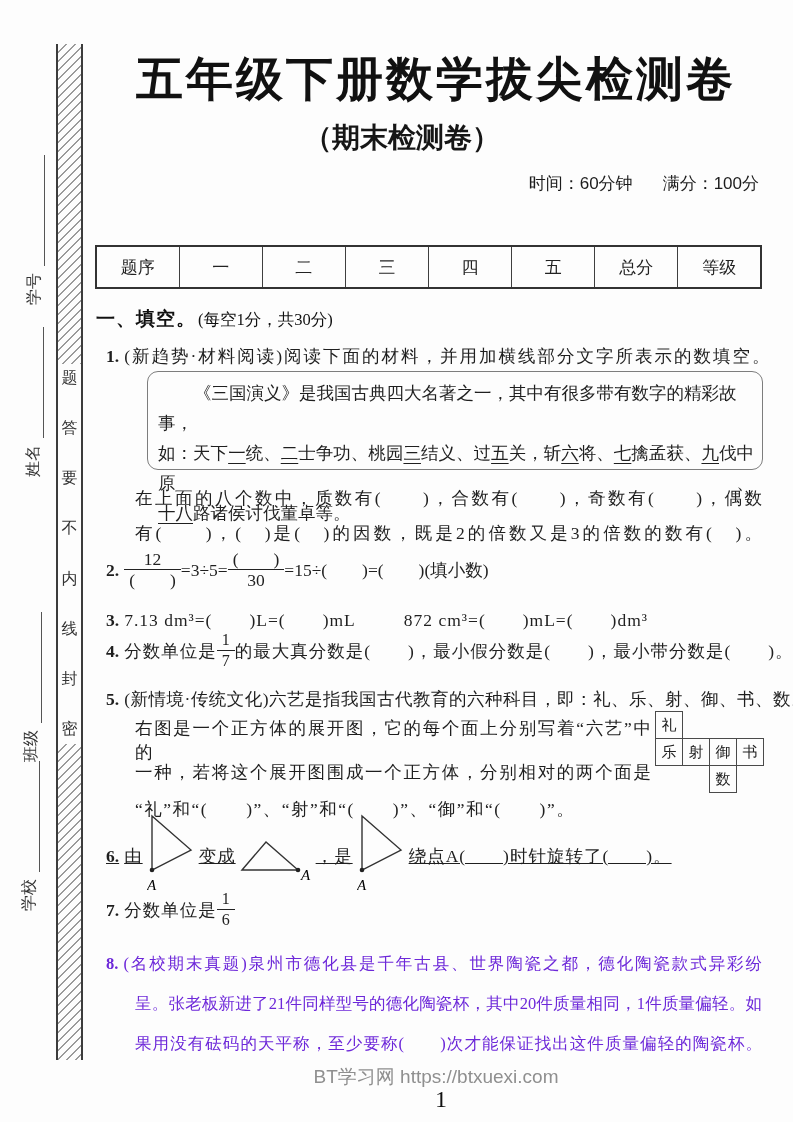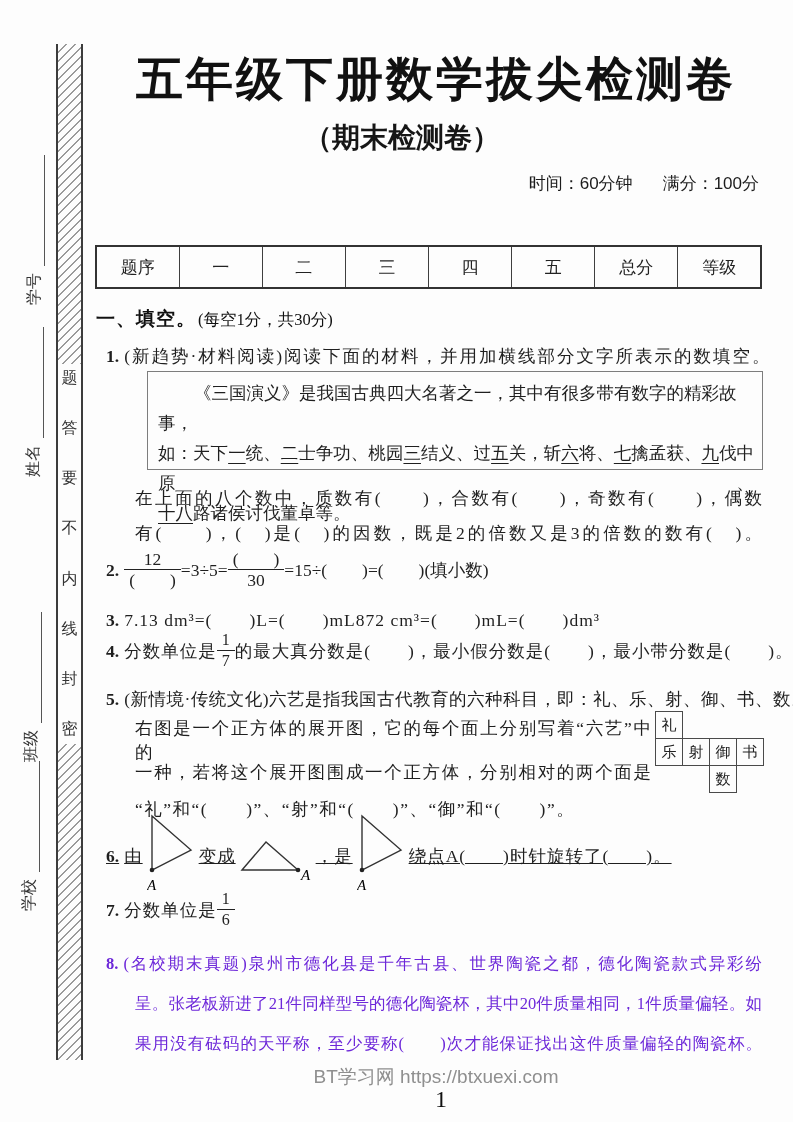--- a/index.html
+++ b/index.html
@@ -62,21 +62,21 @@
   .q{position:absolute;font-size:17.5px;letter-spacing:1px;color:#1f1f1f;white-space:nowrap;}
   .qnum{font-weight:bold;letter-spacing:0;margin-right:5px;}
   .sec-head{position:absolute;left:96px;top:306px;font-size:19px;color:#111;white-space:nowrap;}
   .sec-bold{font-weight:bold;font-family:"Liberation Sans","DejaVu Sans",sans-serif;letter-spacing:1px;}
   .sec-note{font-size:16.5px;margin-left:2px;}
   .jline{white-space:normal;text-align:justify;text-align-last:justify;}
 
   
   .mbox{
     position:absolute;left:147px;top:371px;width:616px;height:99px;
-    border:1.3px solid #7d7d7d;border-radius:0;box-sizing:border-box;
+    border:1.3px solid #7d7d7d;border-radius:11px;box-sizing:border-box;
     padding:6px 10px 0 10px;font-size:17.5px;line-height:30px;color:#1f1f1f;
   }
   .mbox .ind{text-indent:36px;}
   .ul{text-decoration:underline;text-underline-offset:4px;}
 
   
   .fracline{display:flex;align-items:center;}
   .frac{display:inline-block;text-align:center;vertical-align:middle;letter-spacing:0;}
   .frac .num{display:block;padding:0 5px;line-height:1.15;}
   .frac .den{display:block;border-top:1.4px solid #222;padding:0 5px;line-height:1.25;}
@@ -193,21 +193,21 @@
   </span>
   <span>=3÷5=</span>
   <span class="frac">
     <span class="num">(　　)</span>
     <span class="den">30</span>
   </span>
   <span>=15÷(　　)=(　　)(填小数)</span>
 </div>
 
 <div class="q" style="left:106px;top:608px;">
-  <span class="qnum">3.</span><span>7.13 dm³=(　　)L=(　　)mL</span><span style="font-family:Liberation Serif, serif;">872 cm³=(　　)mL=(　　)dm³</span>
+  <span class="qnum">3.</span><span>7.13 dm³=(　　)L=(　　)mL</span><span style="margin-left:48px;font-family:Liberation Serif, serif;">872 cm³=(　　)mL=(　　)dm³</span>
 </div>
 
 <div class="q fracline" style="left:106px;top:628px;height:46px;">
   <span class="qnum">4.</span>
   <span>分数单位是</span>
   <span class="frac small">
     <span class="num">1</span>
     <span class="den">7</span>
   </span>
   <span>的最大真分数是(　　)，最小假分数是(　　)，最小带分数是(　　)。</span>

